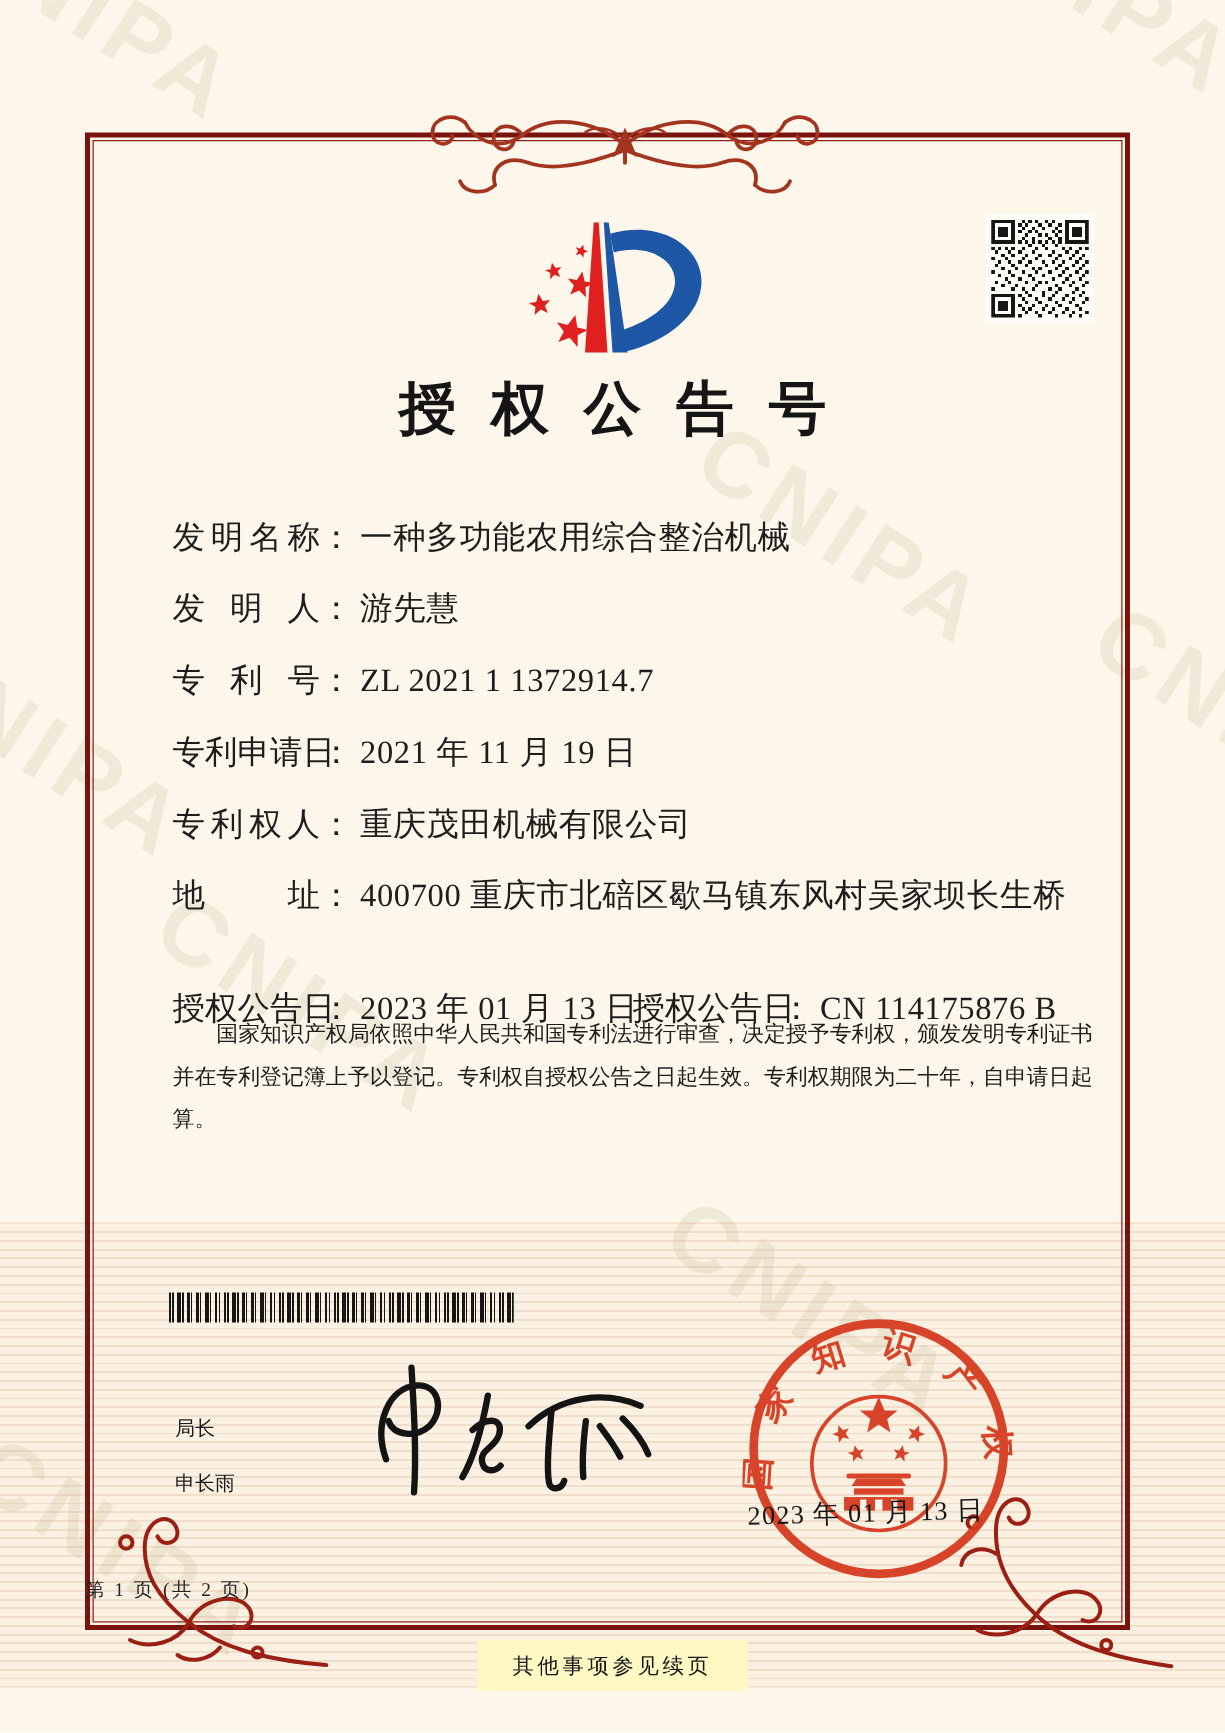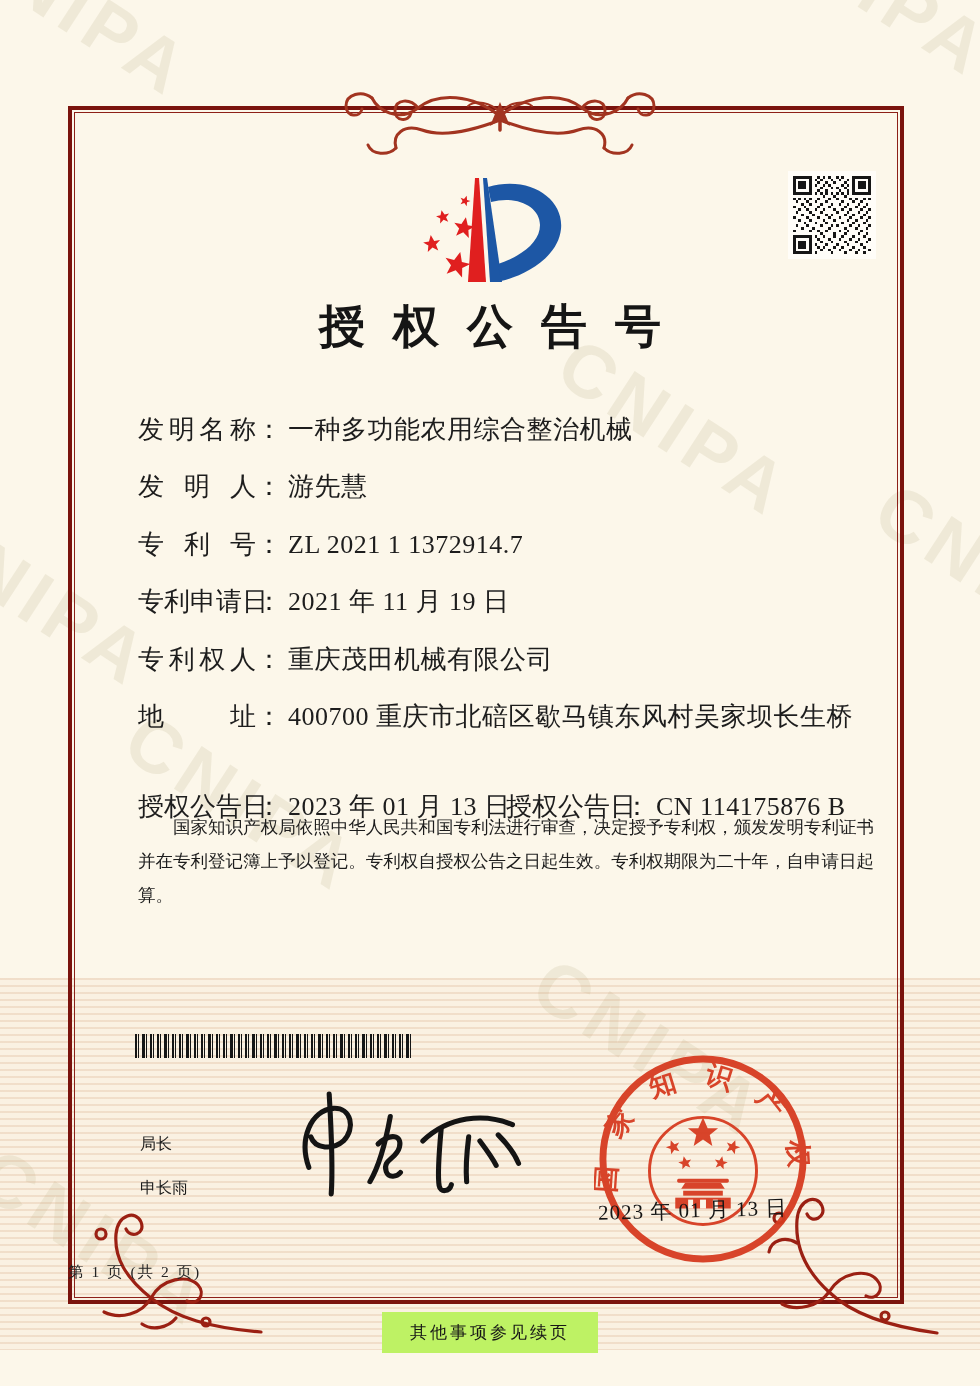--- a/index.html
+++ b/index.html
@@ -60,21 +60,21 @@
   
   .signature{position:absolute;left:280px;top:1088px;}
   .seal{position:absolute;left:594px;top:1050px;width:218px;height:218px;opacity:0.94;}
   .seal-date{position:absolute;left:598px;top:1196px;width:210px;font-size:21px;color:#161616;
       letter-spacing:1px;transform:rotate(-1.5deg);white-space:nowrap;}
 
   
   .page-info{position:absolute;left:68px;top:1262px;width:828px;
       font-size:15.5px;color:#242424;letter-spacing:2px;}
   .note-box{position:absolute;left:50%;top:1312px;transform:translateX(-50%);
-      background:#bef264;padding:9px 28px;font-size:17px;color:#161616;letter-spacing:3px;white-space:nowrap;}
+      background:#fef9c3;padding:9px 28px;font-size:17px;color:#161616;letter-spacing:3px;white-space:nowrap;}
 
   .qr{position:absolute;left:788px;top:171px;width:78px;height:78px;background:#fffdf8;padding:5px;}
   .logo{position:absolute;left:412px;top:155px;}
 </style>
 </head>
 <body>
 
 <div class="page">
 
   <div class="wm" style="left:-55px;top:-35px">CNIPA</div>

